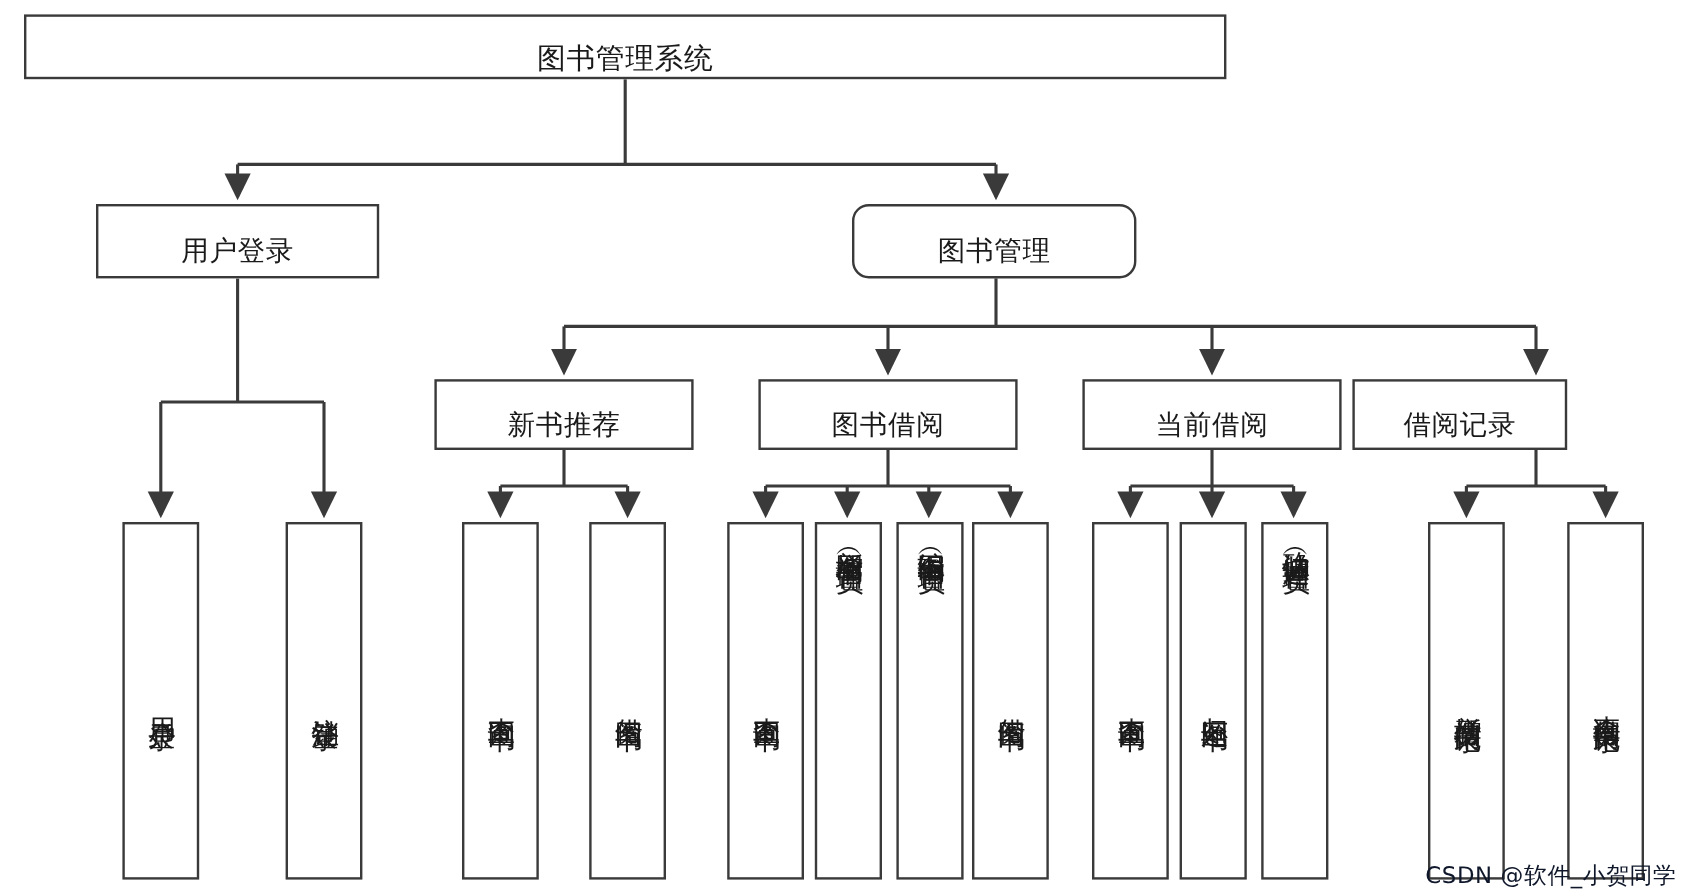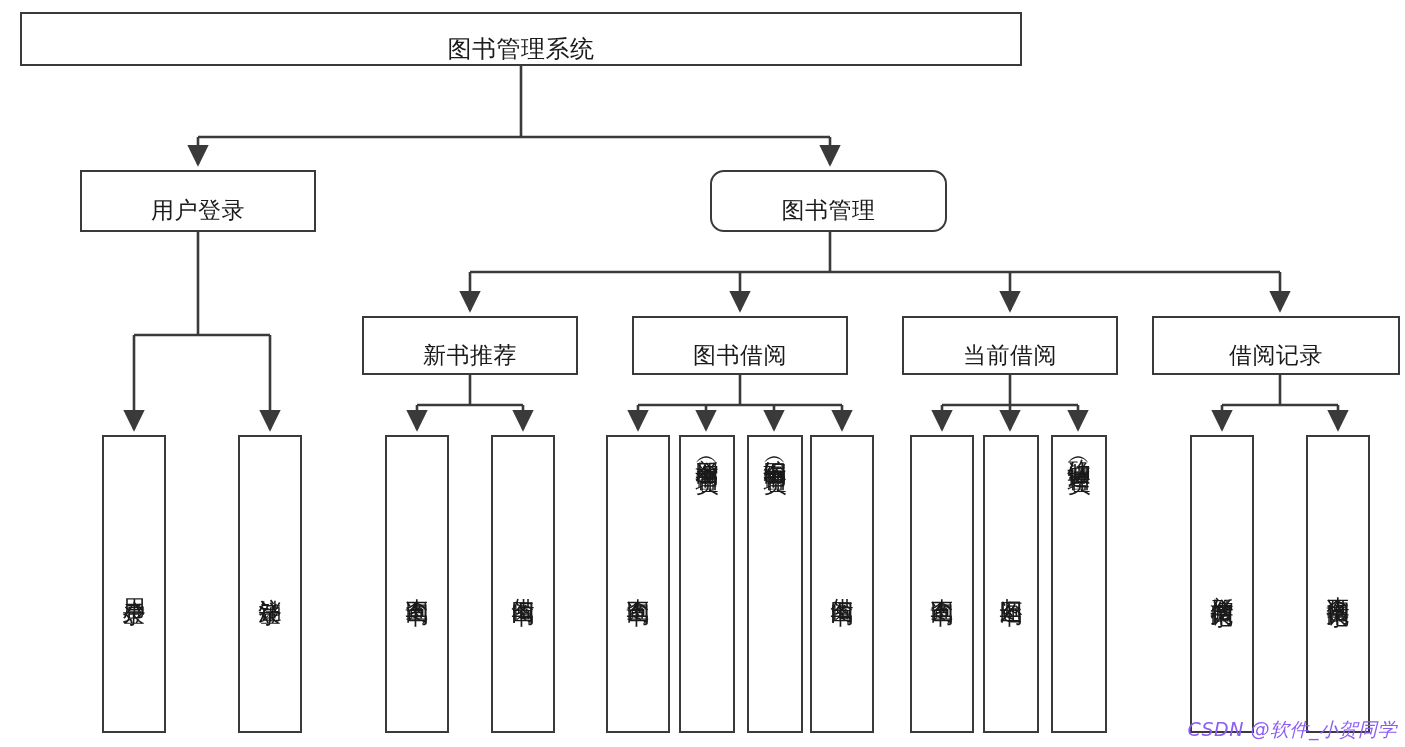--- a/index.html
+++ b/index.html
@@ -71,26 +71,25 @@
   .node.leaf.short {
     align-items: center;
     padding-top: 0;
   }
   
   #watermark {
     position: absolute;
     right: 8px;
     bottom: 4px;
     font-size: 19px;
-    color: #8b5cf6;
+    color: #0f172a;
     letter-spacing: 0.5px;
     white-space: nowrap;
     z-index: 3;
     user-select: none;
-    font-style: italic;
   }
 </style>
 </head>
 <body>
 
 <div id="diagram-canvas">
 
   <svg id="connector-layer" viewBox="0 0 1405 747" width="1405" height="747" xmlns="http://www.w3.org/2000/svg">
     <defs>
       <marker id="arrowhead" markerWidth="9" markerHeight="9" refX="7.5" refY="4.5" orient="auto" markerUnits="strokeWidth">
@@ -158,21 +157,21 @@
   </div>
 
   <div class="node horizontal" style="left:902px; top:316px; width:216px; height:59px;">
     <span class="node-label">当前借阅</span>
   </div>
 
   <div class="node horizontal" style="left:632px; top:316px; width:216px; height:59px;">
     <span class="node-label">图书借阅</span>
   </div>
 
-  <div class="node horizontal" style="left:1152px; top:316px; width:248px; height:59px;">
+  <div class="node horizontal" style="left:1127px; top:316px; width:179px; height:59px;">
     <span class="node-label">借阅记录</span>
   </div>
 
   <div class="node leaf short" style="left:102px; top:435px; width:64px; height:298px;">
     <span class="node-label">用户登录</span>
   </div>
 
   <div class="node leaf short" style="left:238px; top:435px; width:64px; height:298px;">
     <span class="node-label">注销登录</span>
   </div>

